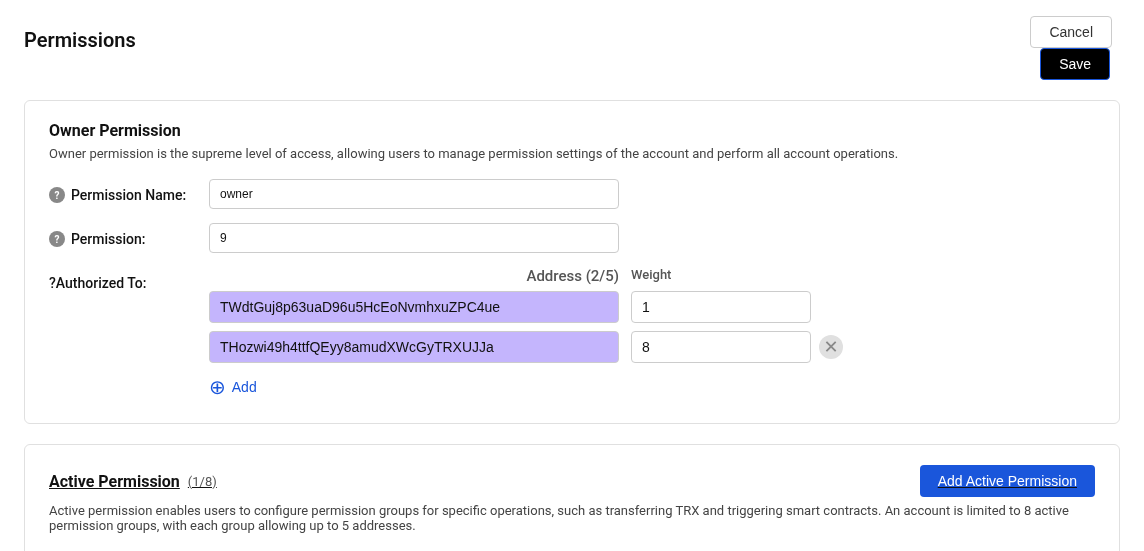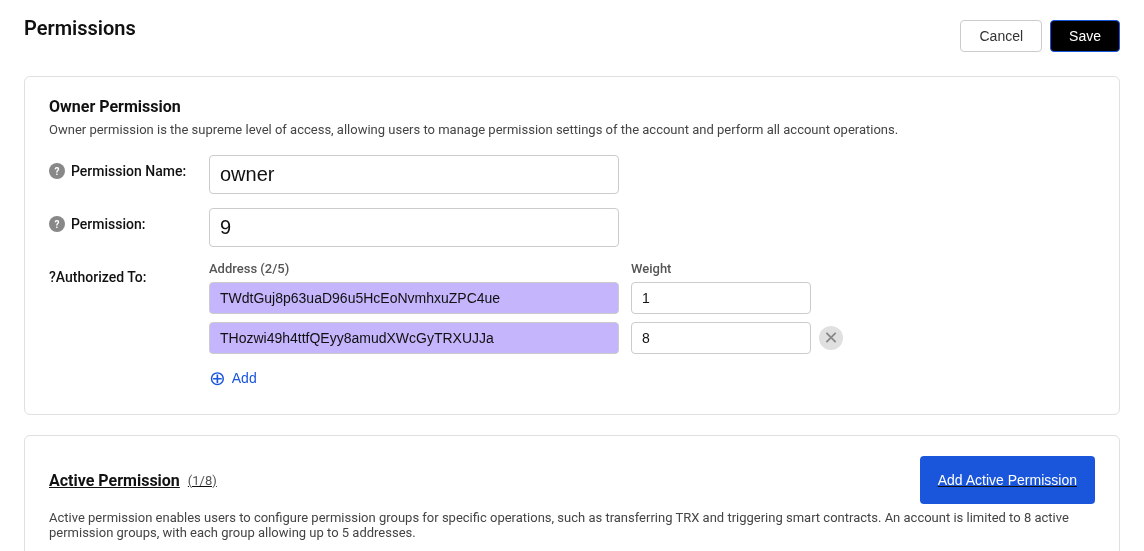--- a/index.html
+++ b/index.html
@@ -78,21 +78,21 @@
       font-size: 10px;
       font-weight: 700;
       margin-right: 6px;
       flex-shrink: 0;
     }
     .field-input {
       width: 410px;
       padding: 7px 10px;
       border: 1px solid #ccc;
       border-radius: 4px;
-      font-size: 20px;
+      font-size: 12px;
       color: #111;
       background: #fff;
     }
     .authorized-section {
       display: flex;
       align-items: flex-start;
     }
     .authorized-label {
       min-width: 160px;
       font-size: 14px;
@@ -103,23 +103,24 @@
     }
     .address-weight-container {
       flex: 1;
     }
     .address-weight-header {
       display: flex;
       margin-bottom: 6px;
     }
     .col-header-address {
       width: 410px;
-      font-size: 13px;
+      font-size: 15px;
       font-weight: 500;
       color: #555;
+      text-align: right;
     }
     .col-header-weight {
       width: 180px;
       margin-left: 12px;
       font-size: 13px;
       font-weight: 500;
       color: #555;
     }
     .address-row {
       display: flex;
@@ -190,40 +191,40 @@
     .badge {
       font-size: 13px;
       color: #555;
       margin-left: 8px;
       font-weight: 400;
     }
     .btn-add-active {
       background: #1a56db;
       color: #fff;
       border: none;
-      padding: 16px 18px;
+      padding: 8px 18px;
       border-radius: 4px;
       font-size: 14px;
       cursor: pointer;
       font-weight: 500;
     }
     .top-bar {
       display: flex;
       justify-content: space-between;
       align-items: center;
       margin-bottom: 20px;
     }
   </style>
 </head>
 <body>
 
 <div class="page">
   <div class="top-bar">
     <span class="page-title">Permissions</span>
-    <div style="display:flex;align-items:center;">
+    <div style="display:flex;align-items:center;flex-direction:column;">
       <button class="btn btn-cancel">Cancel</button>
       <button class="btn btn-save">Save</button>
     </div>
   </div>
 
   <div class="section-box">
     <div class="section-heading">Owner Permission</div>
     <div class="section-description">Owner permission is the supreme level of access, allowing users to manage permission settings of the account and perform all account operations.</div>
 
     <div class="field-row">

